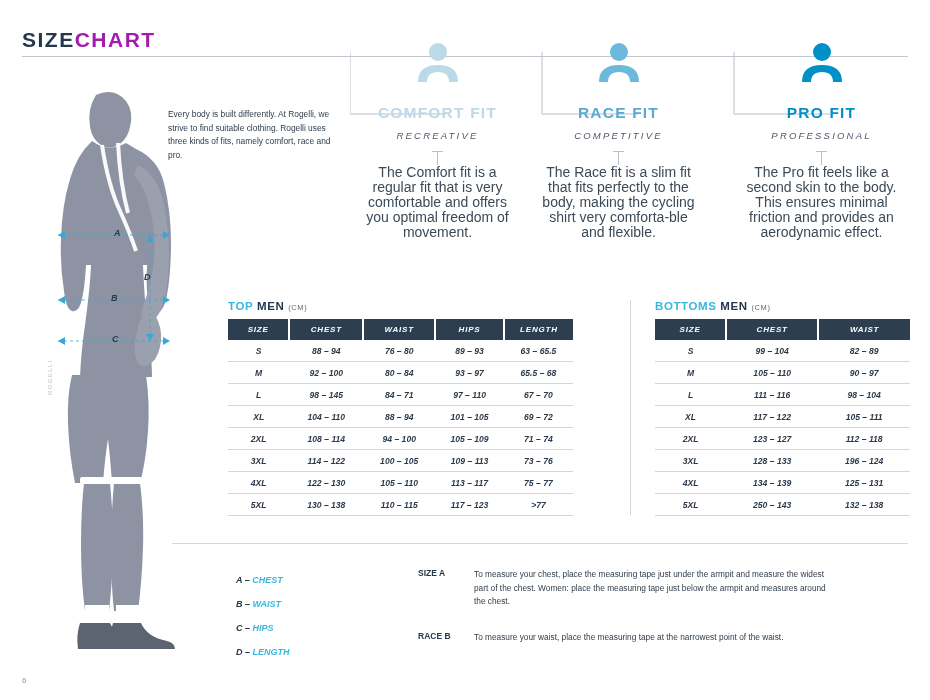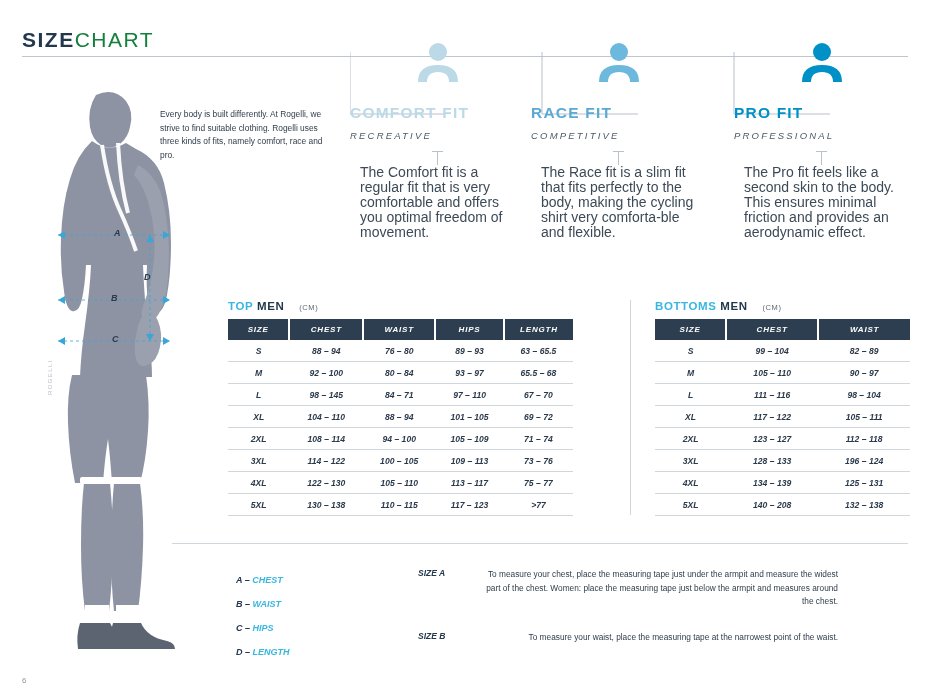--- a/index.html
+++ b/index.html
@@ -9,52 +9,52 @@
     font-family:"Liberation Sans", sans-serif;
     color:#2b3a4a;
     position:relative;
     overflow:hidden;
   }
   .page{position:absolute;left:0;top:0;width:930px;height:700px;}
 
   
   .header{position:absolute;left:22px;top:28px;}
   .header .size{font-size:21px;font-weight:bold;letter-spacing:1.5px;color:#23374d;}
-  .header .chart{font-size:21px;font-weight:normal;letter-spacing:1.5px;color:#15803d;}
+  .header .chart{font-size:21px;font-weight:bold;letter-spacing:1.5px;color:#a21caf;}
   .hrule{position:absolute;left:22px;top:56px;width:886px;height:1px;background:#bfc6cd;}
 
   
   .fits{position:absolute;left:350px;top:36px;width:560px;height:190px;}
-  .fitcol{position:absolute;top:0;width:175px;}
+  .fitcol{position:absolute;top:0;width:175px;text-align:center;}
   .fitcol.c1{left:0;}
   .fitcol.c2{left:181px;}
   .fitcol.c3{left:384px;}
   .fit-icon{height:46px;display:flex;align-items:flex-end;justify-content:center;}
   .fit-title{font-size:15.5px;font-weight:bold;letter-spacing:1.2px;margin-top:22px;}
   .fit-sub{font-size:9.5px;letter-spacing:2.2px;color:#4d5a68;margin-top:8px;font-style:italic;}
   .fit-tick{width:1px;height:14px;background:#b9c1c9;margin:10px auto 0 auto;position:relative;}
   .fit-tick:before{content:"";position:absolute;top:0;left:-5px;width:11px;height:1px;background:#b9c1c9;}
   .fit-desc{font-size:14px;line-height:15px;color:#3c4a57;padding:0 10px;}
 
   
   .bracket{position:absolute;top:0;left:0;width:560px;height:110px;pointer-events:none;}
 
   
-  .intro{position:absolute;left:160px;top:108px;width:172px;font-size:8.4px;line-height:13.5px;color:#2f3d4b;}
+  .intro{position:absolute;left:168px;top:108px;width:172px;font-size:8.4px;line-height:13.5px;color:#2f3d4b;}
 
   
   .figure{position:absolute;left:18px;top:85px;width:200px;height:580px;}
   .figlabel{position:absolute;font-size:9px;font-weight:bold;color:#2b3a4a;font-style:italic;}
 
   
   .table-wrap{position:absolute;}
   .tbl-title{font-size:11.5px;letter-spacing:.6px;margin-bottom:7px;}
   .tbl-title .b{font-weight:bold;color:#39b7e0;margin-top:20px;}
   .tbl-title .d{font-weight:bold;color:#23374d;}
-  .tbl-title .u{font-size:7.5px;color:#5b6872;font-weight:normal;margin-left:11px;}
+  .tbl-title .u{font-size:7.5px;color:#5b6872;font-weight:normal;}
   table{border-collapse:collapse;font-size:8.6px;}
   thead th{
     background:#2c3e50;color:#ffffff;font-style:italic;font-weight:bold;
     font-size:8px;letter-spacing:.8px;padding:6px 4px;text-align:center;
     border-right:2px solid #ffffff;
   }
   thead th:last-child{border-right:none;}
   tbody td{
     text-align:center;padding:5.5px 4px;font-style:italic;font-weight:bold;
     color:#2b3a4a;border-bottom:1px solid #cfd6dc;
@@ -68,22 +68,22 @@
   .hdiv{position:absolute;left:172px;top:543px;width:736px;height:1px;background:#cfd6dc;}
 
   
   .legend{position:absolute;left:236px;top:568px;font-size:9px;font-weight:bold;font-style:italic;line-height:24px;}
   .legend .k{color:#23374d;}
   .legend .v{color:#39b7e0;}
 
   
   .notes{position:absolute;left:418px;top:568px;width:420px;}
   .note{position:relative;margin-bottom:16px;}
-  .note .lbl{position:absolute;left:0;top:0;font-size:8.5px;font-weight:bold;font-style:italic;color:#23374d;}
-  .note .txt{margin-left:56px;font-size:8.3px;line-height:13.5px;color:#2f3d4b;text-align:right;}
+  .note .lbl{position:absolute;left:0;top:0;font-size:8.5px;font-weight:bold;color:#23374d;}
+  .note .txt{margin-left:56px;font-size:8.3px;line-height:13.5px;color:#2f3d4b;}
 
   .pagenum{position:absolute;left:22px;top:676px;font-size:8px;color:#8e979f;}
 </style>
 </head>
 <body>
 
 <div class="page">
 
   <div class="header">
     <span class="size">SIZE</span><span class="chart">CHART</span>
@@ -327,21 +327,21 @@
             <td>128 – 133</td>
             <td>196 – 124</td>
           </tr>
         <tr>
             <td>4XL</td>
             <td>134 – 139</td>
             <td>125 – 131</td>
           </tr>
         <tr>
             <td>5XL</td>
-            <td>140 – 208</td>
+            <td>250 – 143</td>
             <td>132 – 138</td>
           </tr>
       </tbody>
     </table>
   </div>
 
   <div class="hdiv"></div>
 
   <div class="legend">
     <div><span class="k">A –</span> <span class="v">CHEST</span></div>
@@ -349,20 +349,20 @@
     <div><span class="k">C –</span> <span class="v">HIPS</span></div>
     <div><span class="k">D –</span> <span class="v">LENGTH</span></div>
   </div>
 
   <div class="notes">
     <div class="note">
       <span class="lbl">SIZE A</span>
       <div class="txt">To measure your chest, place the measuring tape just under the armpit and measure the widest part of the chest. Women: place the measuring tape just below the armpit and measures around the chest.</div>
     </div>
     <div class="note" style="margin-top:22px">
-      <span class="lbl">SIZE B</span>
+      <span class="lbl">RACE B</span>
       <div class="txt">To measure your waist, place the measuring tape at the narrowest point of the waist.</div>
     </div>
   </div>
 
   <div class="pagenum">6</div>
 
 </div>
 
 </body></html>

